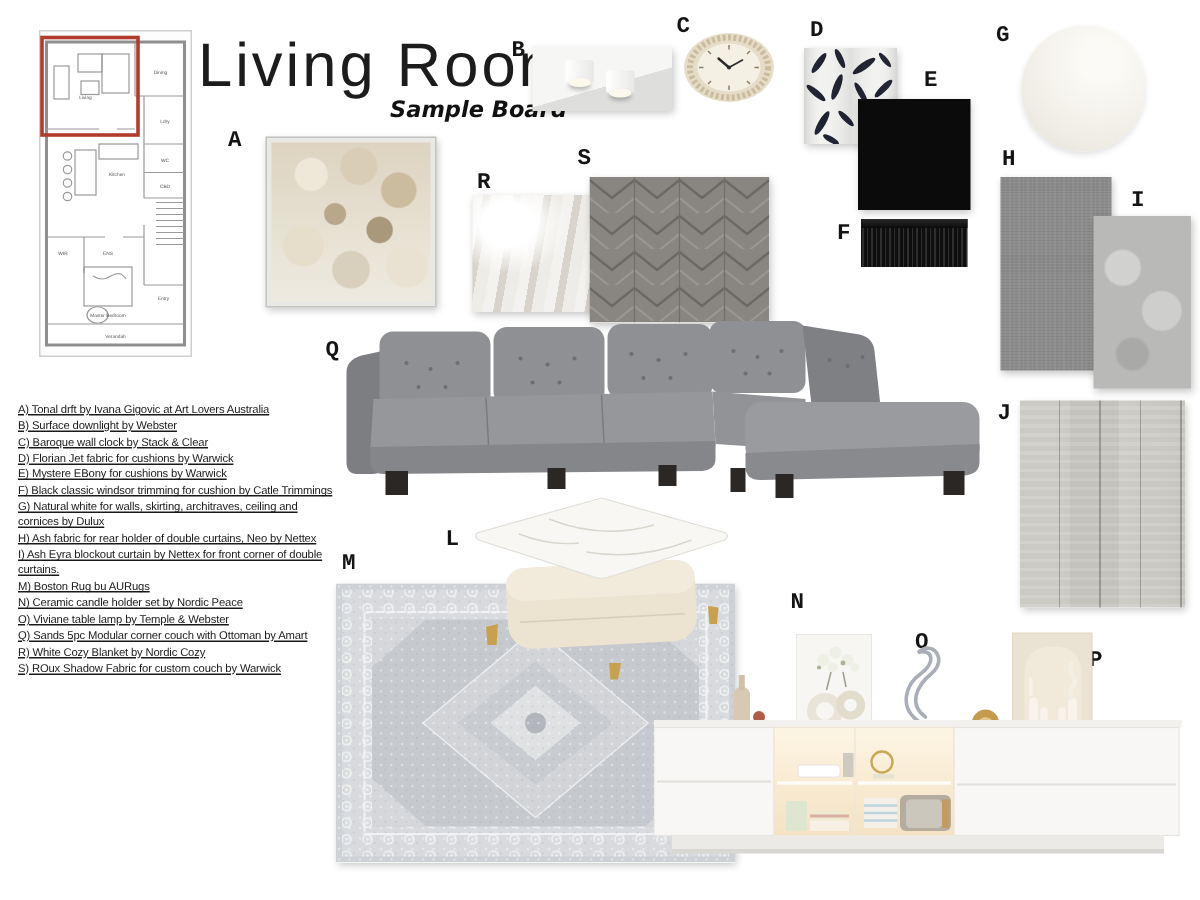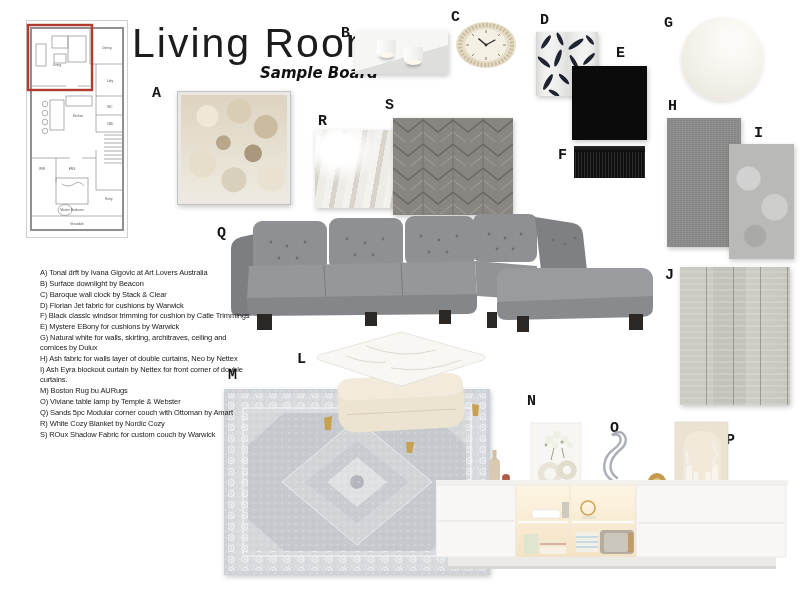--- a/index.html
+++ b/index.html
@@ -5,22 +5,22 @@
   html,body{margin:0;padding:0;background:#888;}
   #board{position:relative;width:800px;height:600px;background:#ffffff;overflow:hidden;
          font-family:"Liberation Sans",sans-serif;}
   .abs{position:absolute;}
   .letter{position:absolute;font-family:"Liberation Mono",monospace;font-weight:700;
           font-size:15px;color:#141414;line-height:1;}
   #title{position:absolute;left:132px;top:20px;font-size:41px;font-weight:300;
          letter-spacing:2px;color:#1c1c1c;font-family:"Liberation Sans",sans-serif;}
   #subtitle{position:absolute;left:260px;top:64px;font-size:15px;font-weight:700;
             font-style:italic;color:#111;font-family:"DejaVu Sans",sans-serif;}
-  #legend{position:absolute;left:40px;top:268px;width:212px;font-size:7.5px;
-          line-height:1.38;color:#1a1a1a;letter-spacing:-0.1px;}
+  #legend{position:absolute;left:12px;top:268px;width:212px;font-size:7.5px;
+          line-height:1.38;color:#1a1a1a;letter-spacing:-0.1px;text-decoration:underline;}
   #legend div{margin:0 0 0.5px 0;}
   .ph{box-shadow:1px 2px 5px rgba(0,0,0,0.22);}
   
   #art-a{left:177px;top:91px;width:106px;height:106px;background:#e9e8e5;border:1px solid #c4c4c2;
          padding:3px;}
   #art-a .paint{width:100%;height:100%;background:
     radial-gradient(circle at 25% 20%, #efe7d7 0 9%, rgba(0,0,0,0) 10%),
     radial-gradient(circle at 55% 15%, #d9cdb6 0 11%, rgba(0,0,0,0) 12%),
     radial-gradient(circle at 80% 30%, #cbbb9f 0 10%, rgba(0,0,0,0) 11%),
     radial-gradient(circle at 40% 45%, #b8a78b 0 8%, rgba(0,0,0,0) 9%),
@@ -415,28 +415,29 @@
         <path d="M140,119 H162 M140,124 H162 M140,129 H162" stroke="#bcd4de" stroke-width="1.6"></path>
         <rect x="164" y="112" width="34" height="24" rx="4" fill="#b4ad9f"></rect>
         <rect x="168" y="115" width="24" height="19" rx="3" fill="#ccc7bd"></rect>
         <rect x="192" y="115" width="5" height="19" fill="#c29a63"></rect>
       </g>
     </svg>
   </div>
 
   <div id="legend">
     <div>A) Tonal drft by Ivana Gigovic at Art Lovers Australia</div>
-    <div>B) Surface downlight by Beacon</div>
+    <div>B) Surface downlight by Webster</div>
     <div>C) Baroque wall clock by Stack &amp; Clear</div>
     <div>D) Florian Jet fabric for cushions by Warwick</div>
+    <div>E) Mystere EBony for cushions by Warwick</div>
     <div>F) Black classic windsor trimming for cushion by Catle Trimmings</div>
-    <div>E) Mystere EBony for cushions by Warwick</div>
     <div>G) Natural white for walls, skirting, architraves, ceiling and cornices by Dulux</div>
-    <div>H) Ash fabric for walls layer of double curtains, Neo by Nettex</div>
+    <div>H) Ash fabric for rear holder of double curtains, Neo by Nettex</div>
     <div>I) Ash Eyra blockout curtain by Nettex for front corner of double curtains.</div>
     <div>M) Boston Rug bu AURugs</div>
+    <div>N) Ceramic candle holder set by Nordic Peace</div>
     <div>O) Viviane table lamp by Temple &amp; Webster</div>
     <div>Q) Sands 5pc Modular corner couch with Ottoman by Amart</div>
     <div>R) White Cozy Blanket by Nordic Cozy</div>
     <div>S) ROux Shadow Fabric for custom couch by Warwick</div>
   </div>
 
 </div>
 
 </body></html>

